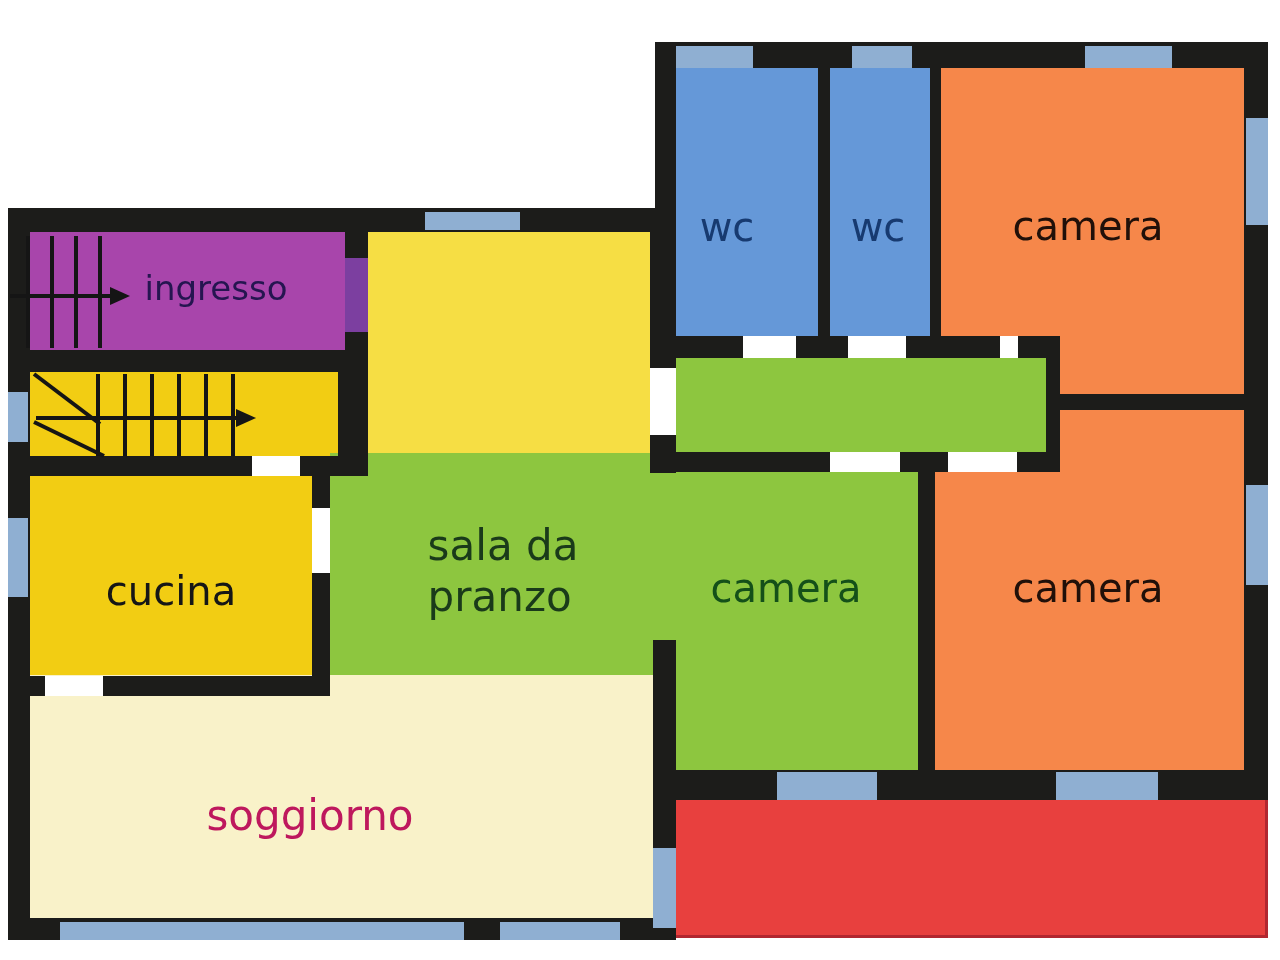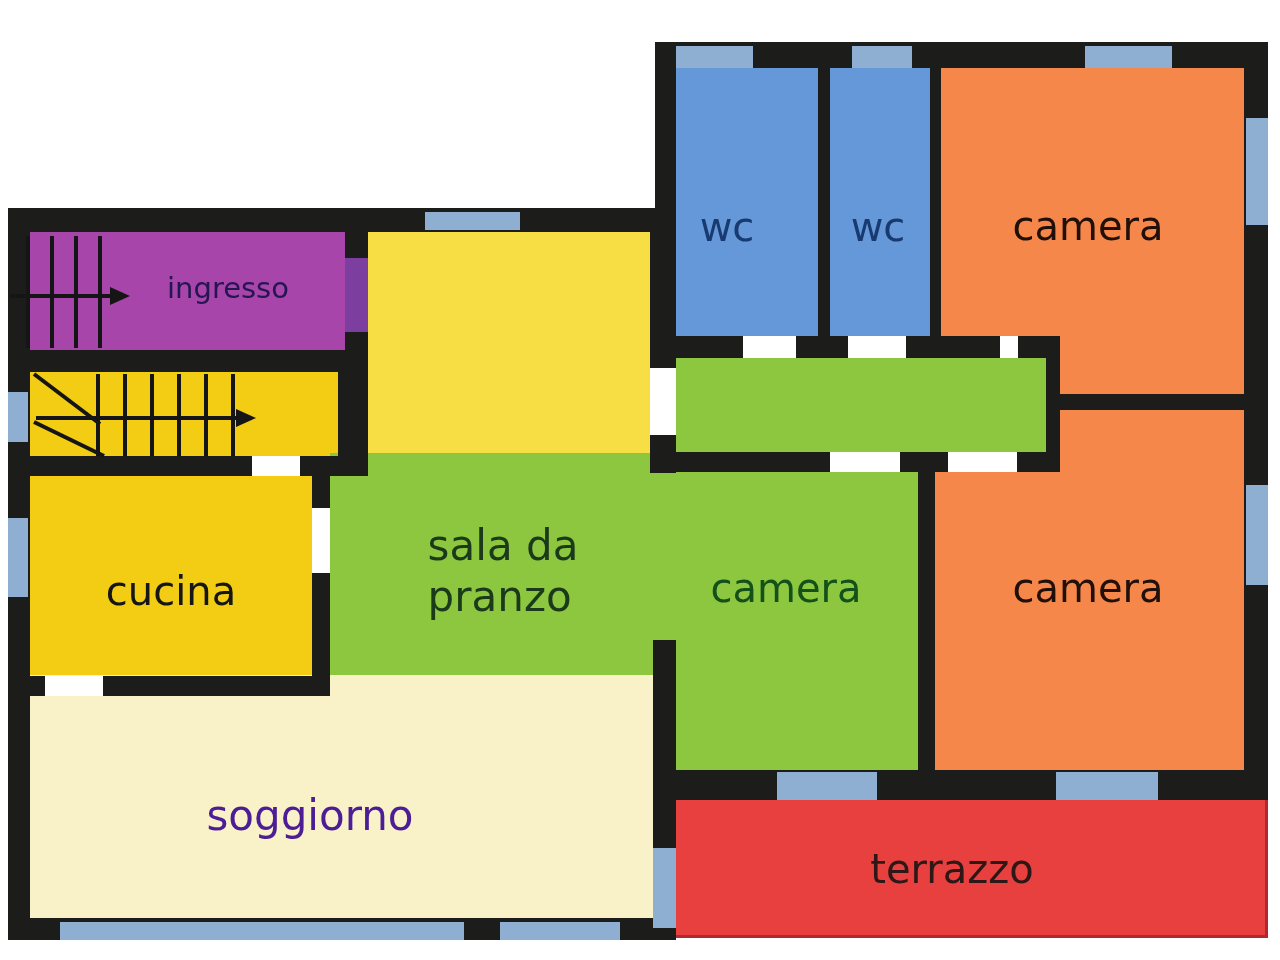--- a/index.html
+++ b/index.html
@@ -83,21 +83,21 @@
       <line x1="125" y1="374" x2="125" y2="456" stroke="#151515" stroke-width="4"></line>
       <line x1="152" y1="374" x2="152" y2="456" stroke="#151515" stroke-width="4"></line>
       <line x1="179" y1="374" x2="179" y2="456" stroke="#151515" stroke-width="4"></line>
       <line x1="206" y1="374" x2="206" y2="456" stroke="#151515" stroke-width="4"></line>
       <line x1="233" y1="374" x2="233" y2="456" stroke="#151515" stroke-width="4"></line>
       <line x1="34" y1="374" x2="100" y2="424" stroke="#151515" stroke-width="4"></line>
       <line x1="34" y1="422" x2="104" y2="456" stroke="#151515" stroke-width="4"></line>
       <line x1="36" y1="418" x2="236" y2="418" stroke="#151515" stroke-width="4"></line>
       <polygon points="236,409 236,427 256,418" fill="#151515"></polygon>
     </svg>
-    <div class="room-label" style="left: 228px; top: 289px; color: rgb(37, 21, 80); font-size: 29px; z-index: 5;">
+    <div class="room-label" style="left: 216px; top: 289px; color: rgb(37, 21, 80); font-size: 34px; z-index: 5;">
       <div>ingresso</div>
     </div>
     <div class="room-label" style="left: 503px; top: 571px; color: rgb(26, 58, 26); font-size: 42px; z-index: 5;">
       <div>sala da</div>
       <div>pranzo</div>
     </div>
     <div class="room-label" style="left: 171px; top: 591px; color: rgb(22, 22, 22); font-size: 40px; z-index: 5;">
       <div>cucina</div>
     </div>
     <div class="room-label" style="left: 786px; top: 588px; color: rgb(20, 80, 25); font-size: 40px; z-index: 5;">
@@ -108,19 +108,16 @@
     </div>
     <div class="room-label" style="left: 1088px; top: 226px; color: rgb(33, 16, 9); font-size: 40px; z-index: 5;">
       <div>camera</div>
     </div>
     <div class="room-label" style="left: 727px; top: 227px; color: rgb(23, 58, 112); font-size: 40px; z-index: 5;">
       <div>wc</div>
     </div>
     <div class="room-label" style="left: 878px; top: 227px; color: rgb(23, 58, 112); font-size: 40px; z-index: 5;">
       <div>wc</div>
     </div>
-    <div class="room-label" style="left: 310px; top: 816px; color: #4c1d95; font-size: 42px; z-index: 5;">
+    <div class="room-label" style="left: 310px; top: 816px; color: #be185d; font-size: 42px; z-index: 5;">
       <div>soggiorno</div>
-    </div>
-    <div class="room-label" style="left: 952px; top: 869px; color: rgb(45, 23, 23); font-size: 40px; z-index: 5;">
-      <div>terrazzo</div>
     </div>
   </div>
 
 </body></html>

